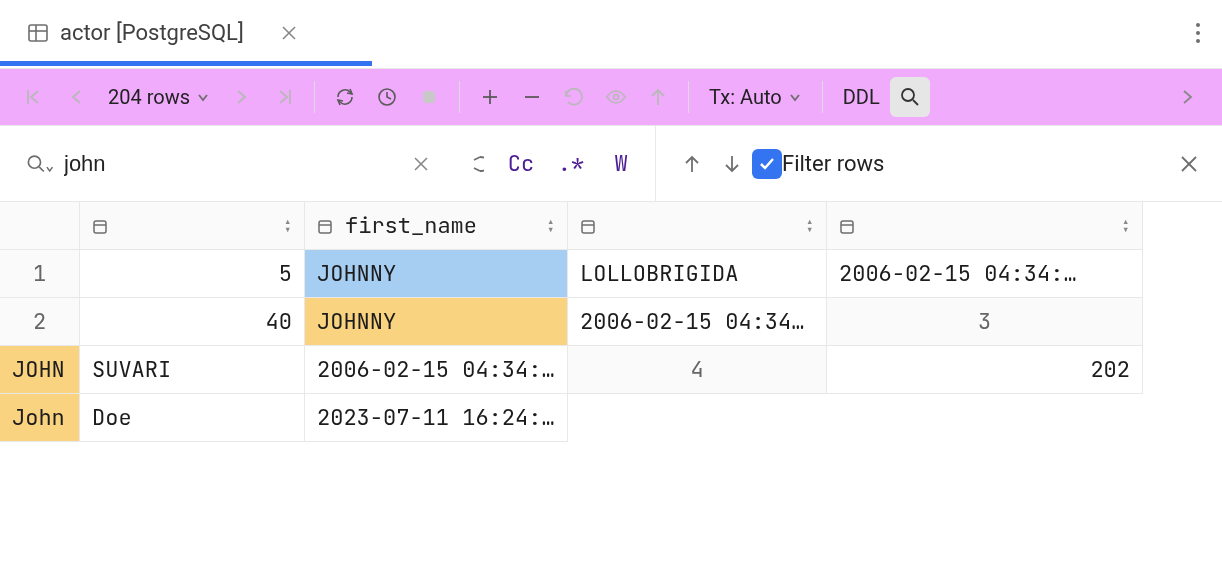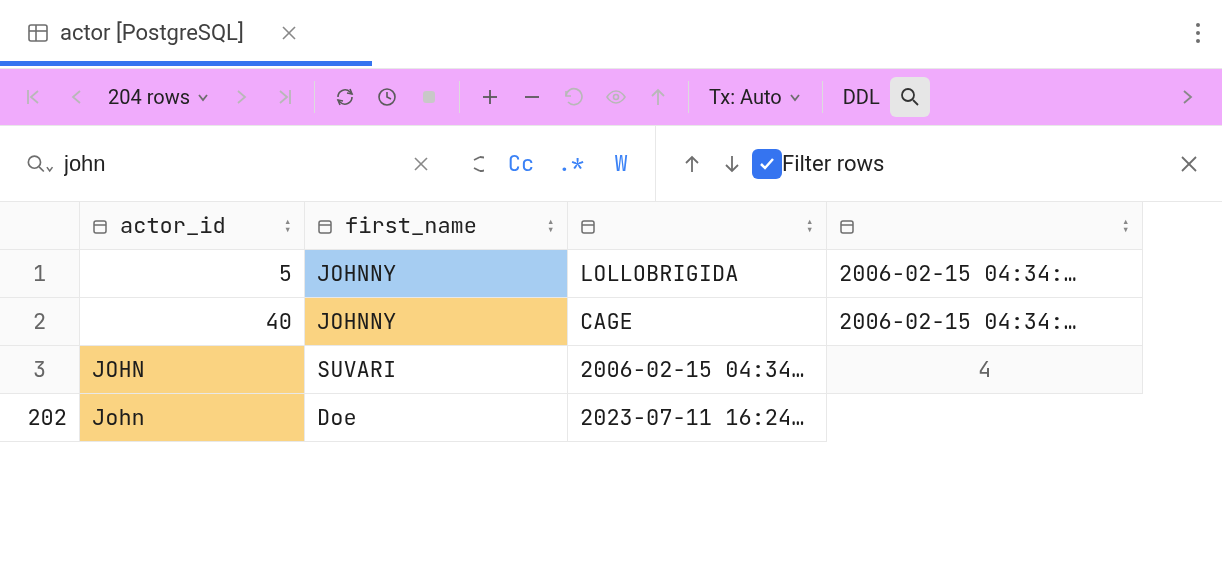--- a/index.html
+++ b/index.html
@@ -106,21 +106,21 @@
   border:none; outline:none;
   font-size: 22px;
   flex:1;
   min-width: 50px;
   color:#222;
   background:transparent;
 }
 .pill {
   width: 40px; height:40px;
   display:flex;align-items:center;justify-content:center;
-  color:#3b82f6;
+  color:#4c1d95;
   font-size: 20px;
   border-radius:6px;
 }
 .pill.mono { font-family: "JetBrains Mono", Consolas, monospace; font-size:22px; }
 .checkbox {
   width:30px;height:30px;border-radius:6px;
   background:#3574f0;
   display:flex;align-items:center;justify-content:center;
 }
 .checkmark { color:#fff; }
@@ -367,21 +367,20 @@
 
 <div class="table">
   <div class="th rownum"></div>
   <div class="th">
     <span>
       <svg width="20" height="20" viewBox="0 0 20 20" fill="none" stroke="#6e6e6e" stroke-width="1.5">
           <rect x="2" y="5" width="12" height="12" rx="2"></rect>
           <line x1="2" y1="9" x2="14" y2="9"></line>
         </svg>
     </span>
-    <span>actor_id</span>
     <span class="sort-ind">
         <span>▴</span>
         <span>▾</span>
       </span>
   </div>
   <div class="th">
     <span>
       <svg width="20" height="20" viewBox="0 0 20 20" fill="none" stroke="#6e6e6e" stroke-width="1.5">
           <rect x="2" y="5" width="12" height="12" rx="2"></rect>
           <line x1="2" y1="9" x2="14" y2="9"></line>
@@ -420,21 +419,20 @@
 
   <div class="td rownum">1</div>
   <div class="td right">5</div>
   <div class="td hl-blue">JOHNNY</div>
   <div class="td">LOLLOBRIGIDA</div>
   <div class="td">2006-02-15 04:34:…</div>
 
   <div class="td rownum">2</div>
   <div class="td right">40</div>
   <div class="td hl-yellow">JOHNNY</div>
-  <div class="td">CAGE</div>
   <div class="td">2006-02-15 04:34:…</div>
 
   <div class="td rownum">3</div>
   <div class="td hl-yellow">JOHN</div>
   <div class="td">SUVARI</div>
   <div class="td">2006-02-15 04:34:…</div>
 
   <div class="td rownum">4</div>
   <div class="td right">202</div>
   <div class="td hl-yellow">John</div>

